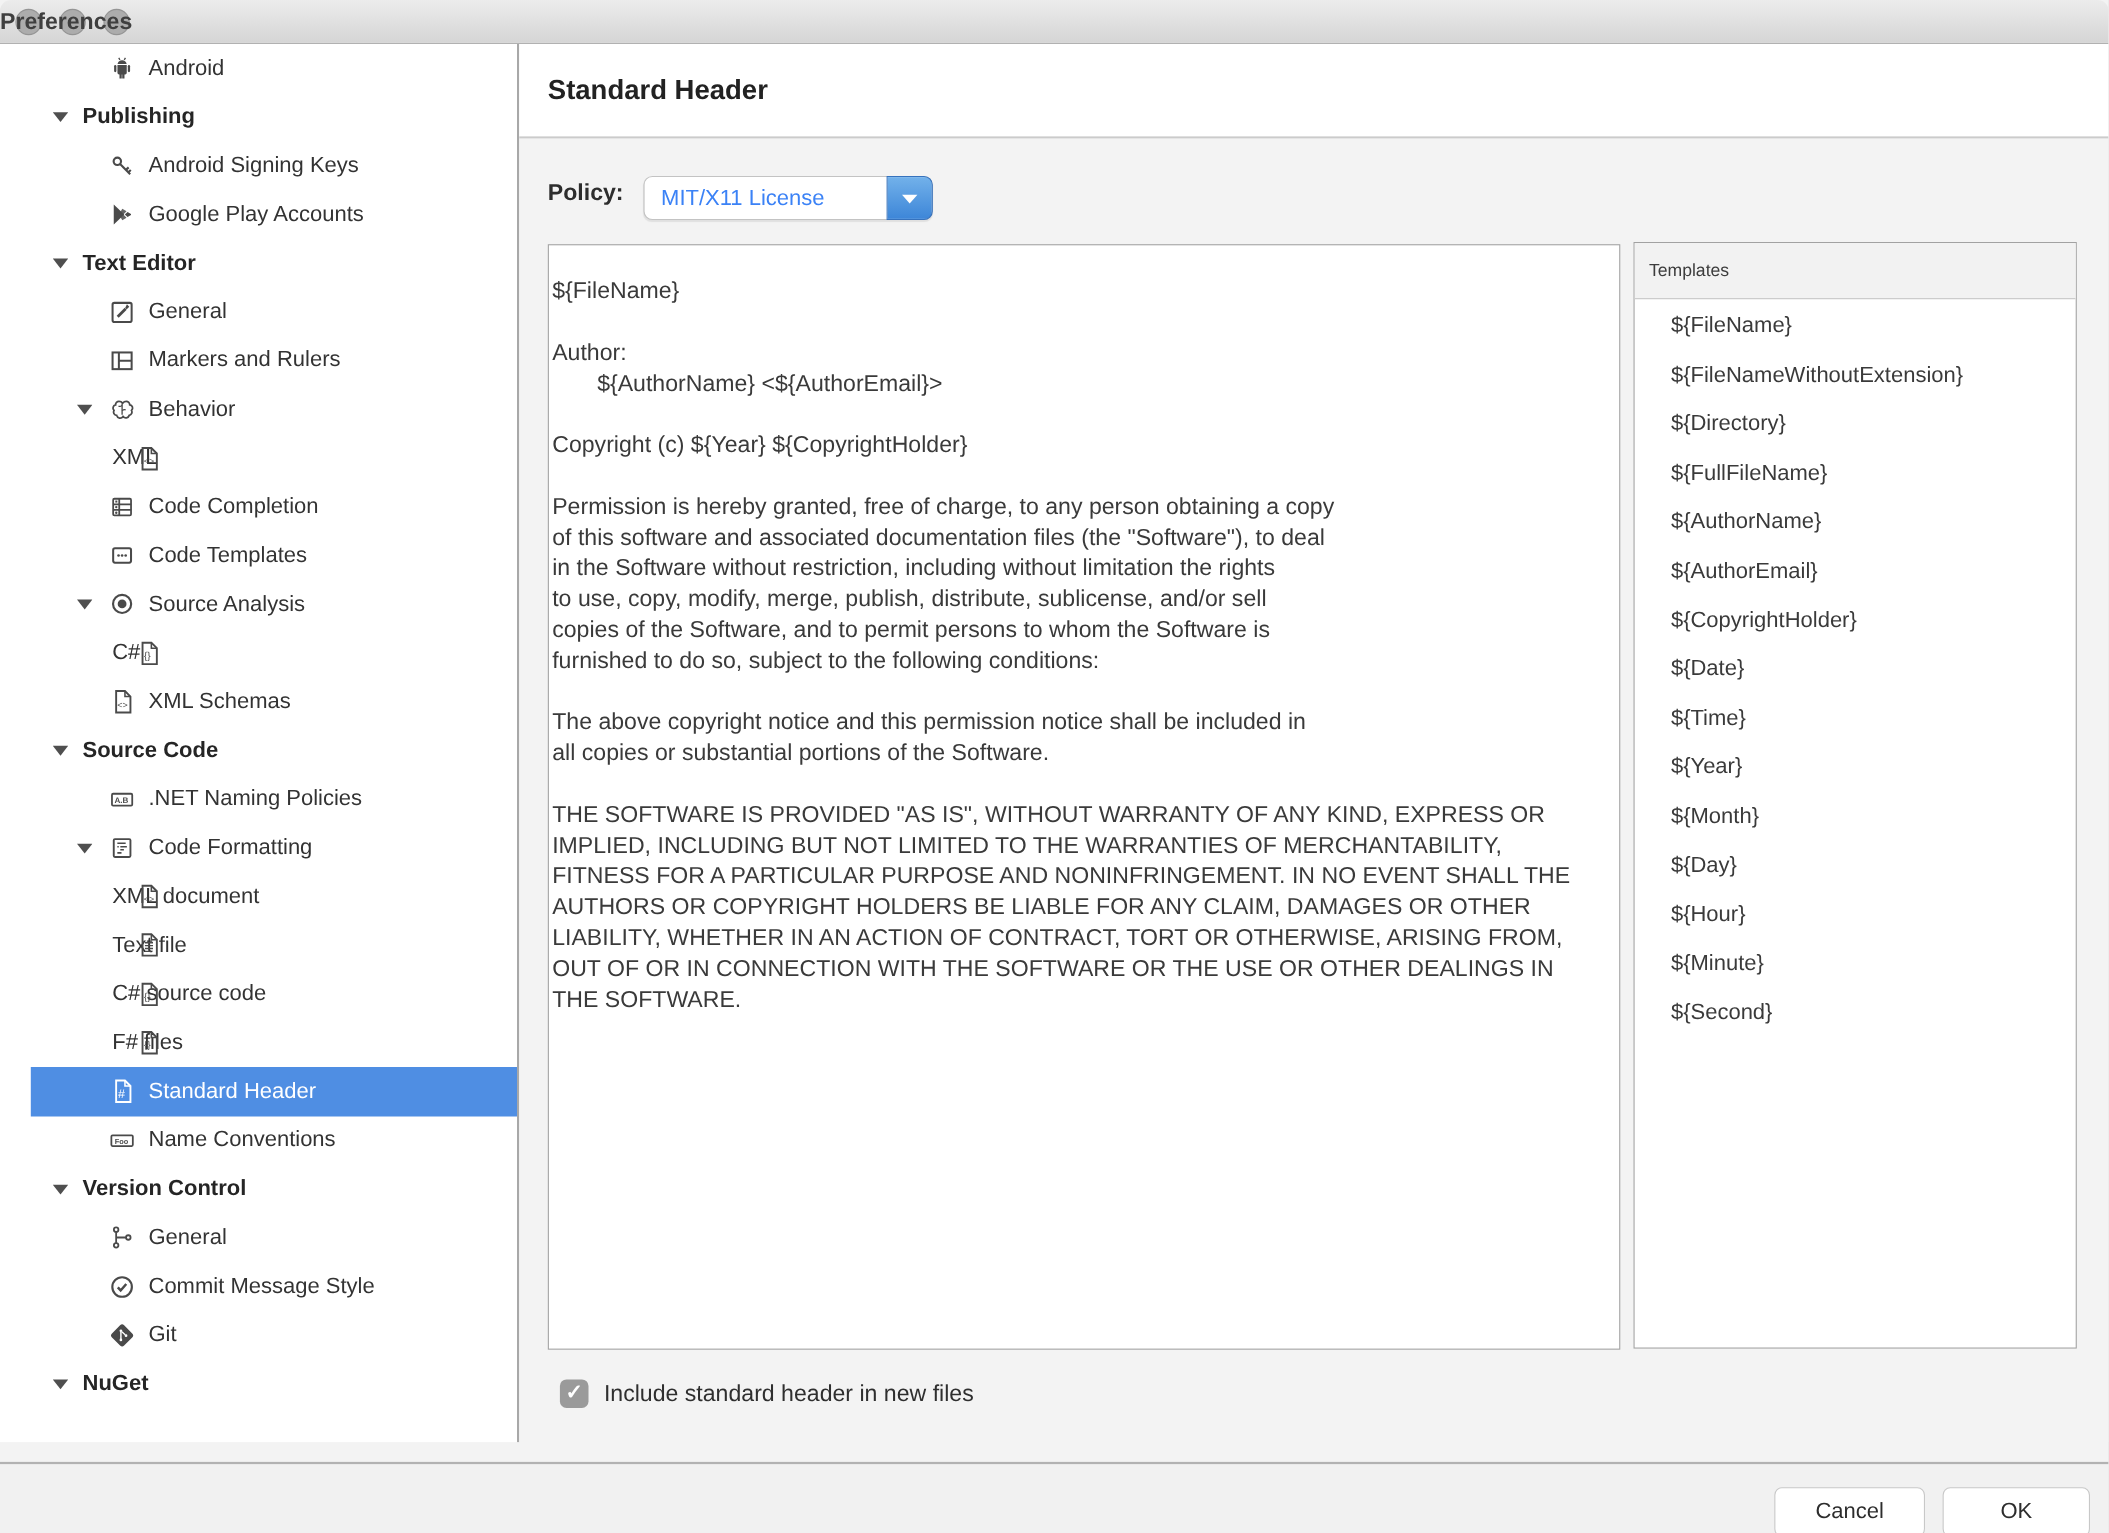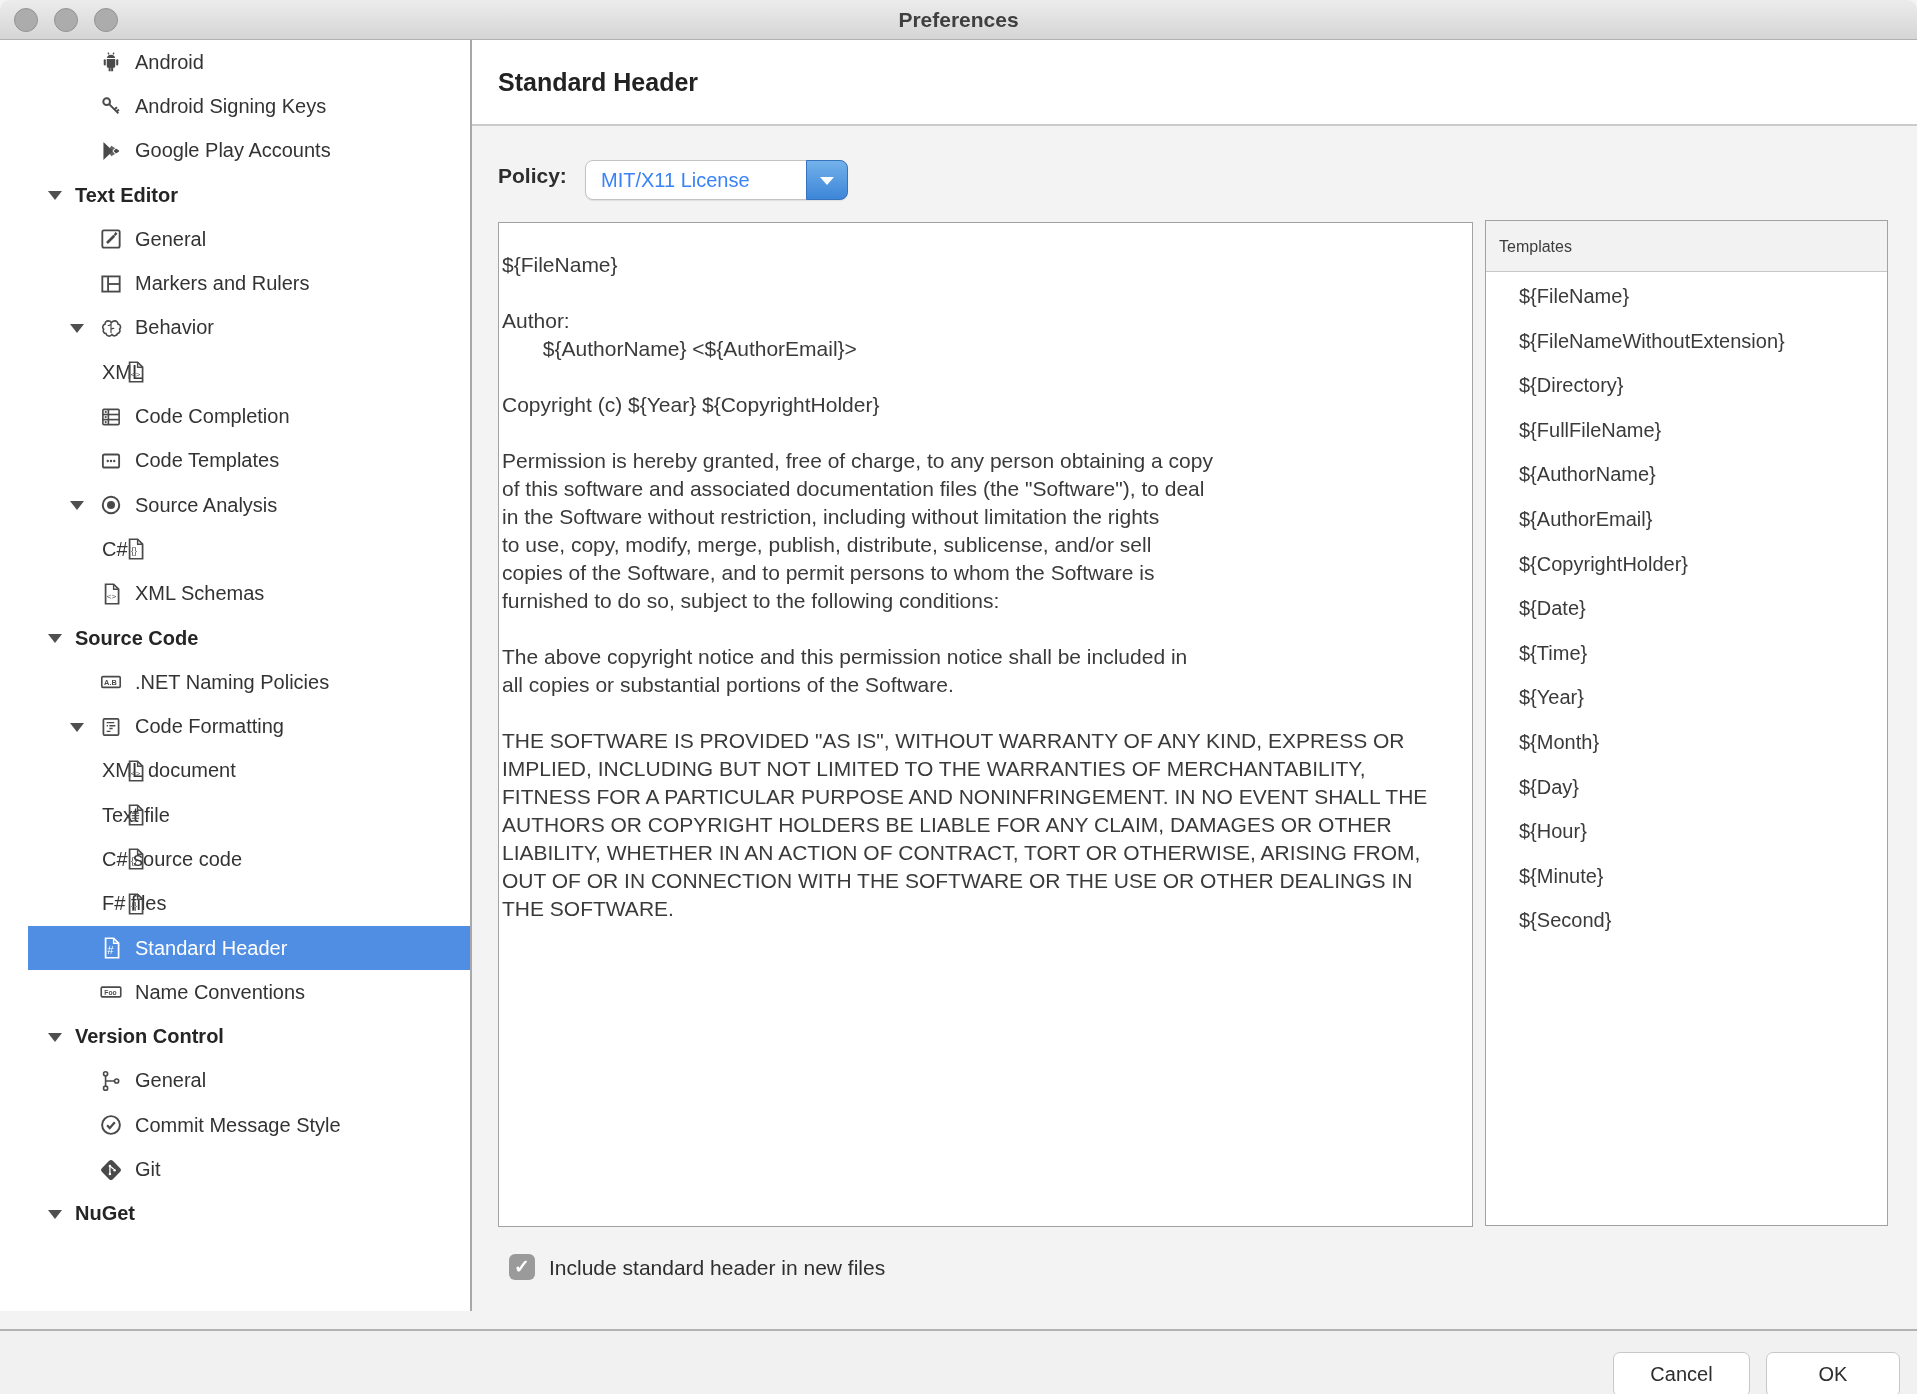--- a/index.html
+++ b/index.html
@@ -4,21 +4,21 @@
 <style>
   html,body{margin:0;padding:0;background:#e0e0e0;}
   *{box-sizing:border-box;font-family:"Liberation Sans", sans-serif;}
   .window{position:relative;width:1917px;height:1394px;background:#f3f3f3;overflow:hidden;}
 
   
   .titlebar{position:absolute;left:0;top:0;width:1917px;height:40px;
     background:linear-gradient(#ececec,#d5d5d5);border-bottom:1px solid #b1b1b1;
     border-radius:10px 10px 0 0;}
   .titlebar .title{position:absolute;left:0;right:0;top:0;height:50px;line-height:40px;
-    text-align:center;font-size:21px;font-weight:700;color:#3f3f3f;}
+    text-align:left;font-size:21px;font-weight:700;color:#3f3f3f;}
   .tl-btn{position:absolute;top:8px;width:24px;height:24px;border-radius:50%;
     background:#acacac;border:1px solid #949494;}
   .tl-close{left:14px;} .tl-min{left:54px;} .tl-max{left:94px;}
 
   
   .sidebar{position:absolute;left:0;top:40px;width:472px;height:1271px;background:#fff;
     border-right:2px solid #a8a8a8;overflow:hidden;padding-left:28px;}
   .srow{position:relative;height:44.3px;display:flex;align-items:center;color:#333;}
   .srow .tri{position:absolute;top:50%;margin-top:-5px;width:14px;height:11px;color:#4f4f4f;}
   .srow.lvl0 .tri{left:20px;} .srow .tri.sub{left:42px;}
@@ -97,20 +97,28 @@
           <svg viewBox="0 0 24 24" fill="currentColor" stroke="none">
             <path d="M8.2 8.4a3.9 3.9 0 0 1 7.6 0z"></path>
             <line x1="9.2" y1="3.4" x2="10.2" y2="5" stroke="currentColor" stroke-width="1.1"></line>
             <line x1="14.8" y1="3.4" x2="13.8" y2="5" stroke="currentColor" stroke-width="1.1"></line>
             <path d="M8.1 9.3h7.8v6.6a1.4 1.4 0 0 1-1.4 1.4h-.5v3.3h-1.9v-3.3h-.4v3.3H9.8v-3.3h-.3a1.4 1.4 0 0 1-1.4-1.4z"></path>
             <rect x="5.3" y="9.4" width="1.9" height="5.9" rx=".95"></rect>
             <rect x="16.8" y="9.4" width="1.9" height="5.9" rx=".95"></rect>
           </svg>
         </span>
         <span class="lbl">Android</span>
+      </div>
+      <div class="srow lvl0">
+        <span class="tri">
+          <svg viewBox="0 0 14 10">
+            <path d="M0 .5h14L7 9.5z" fill="currentColor"></path>
+          </svg>
+        </span>
+        <span class="lbl">Publishing</span>
       </div>
       <div class="srow lvl1">
         <span class="icon">
           <svg viewBox="0 0 24 24" fill="none" stroke="currentColor" stroke-width="1.8">
             <circle cx="8" cy="8" r="3.1"></circle>
             <path d="M10.3 10.3 L18.8 18.8"></path>
             <path d="M15.2 15.2l2.3-2.1M17.2 17.2l2.1-2"></path>
           </svg>
         </span>
         <span class="lbl">Android Signing Keys</span>

